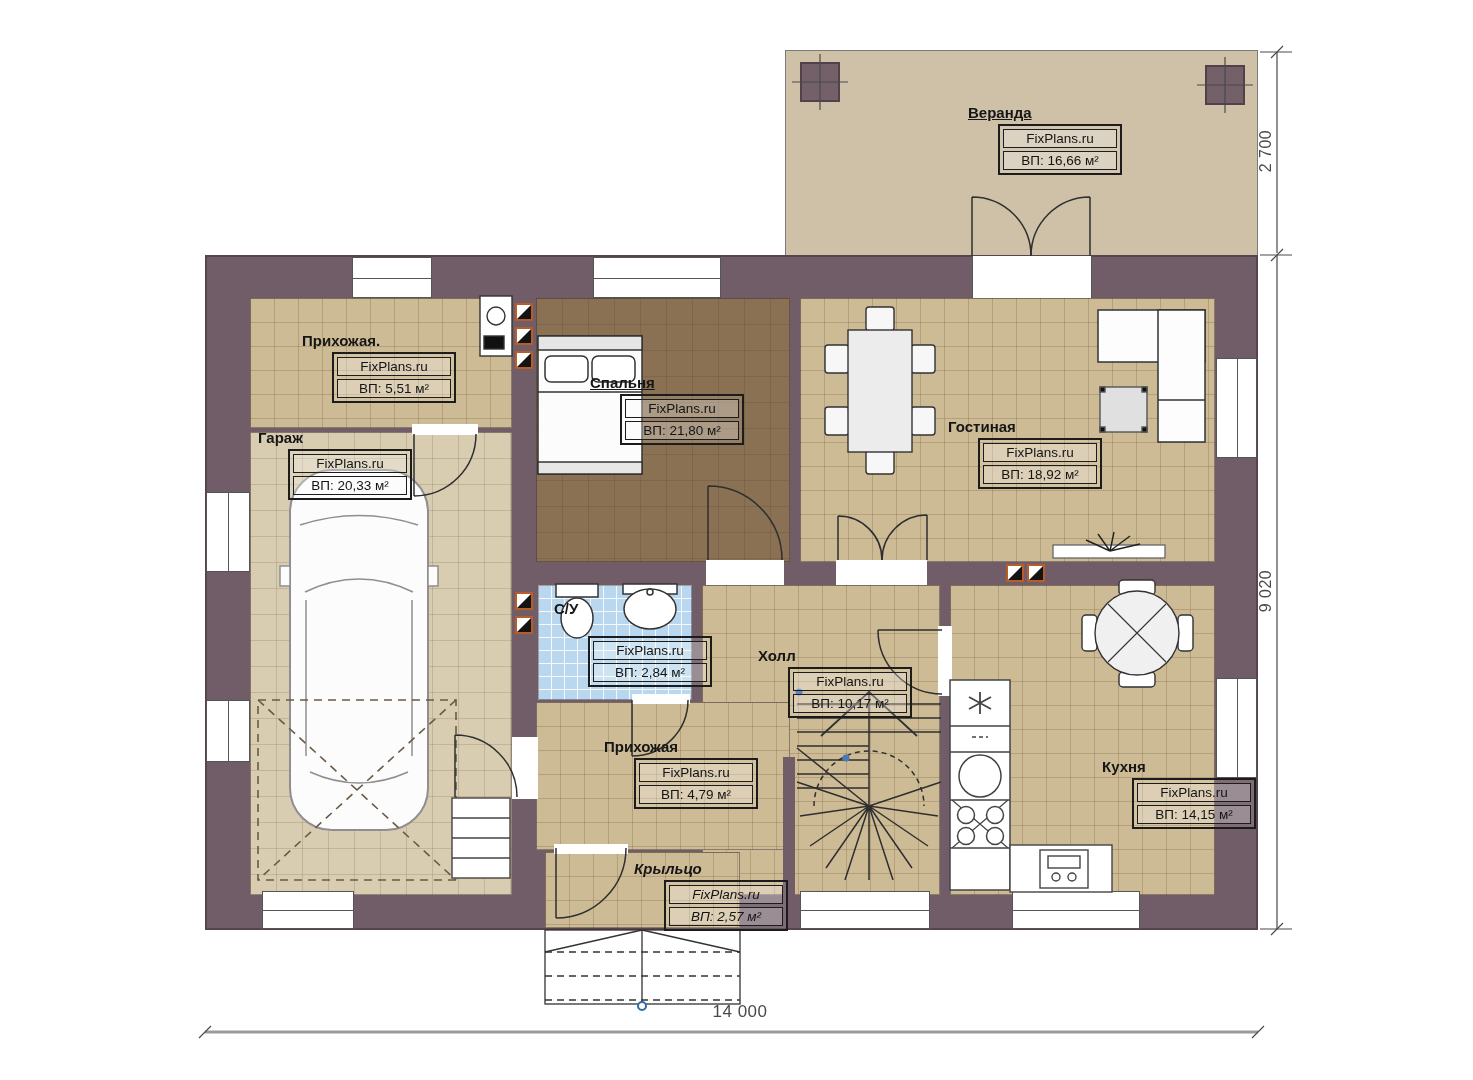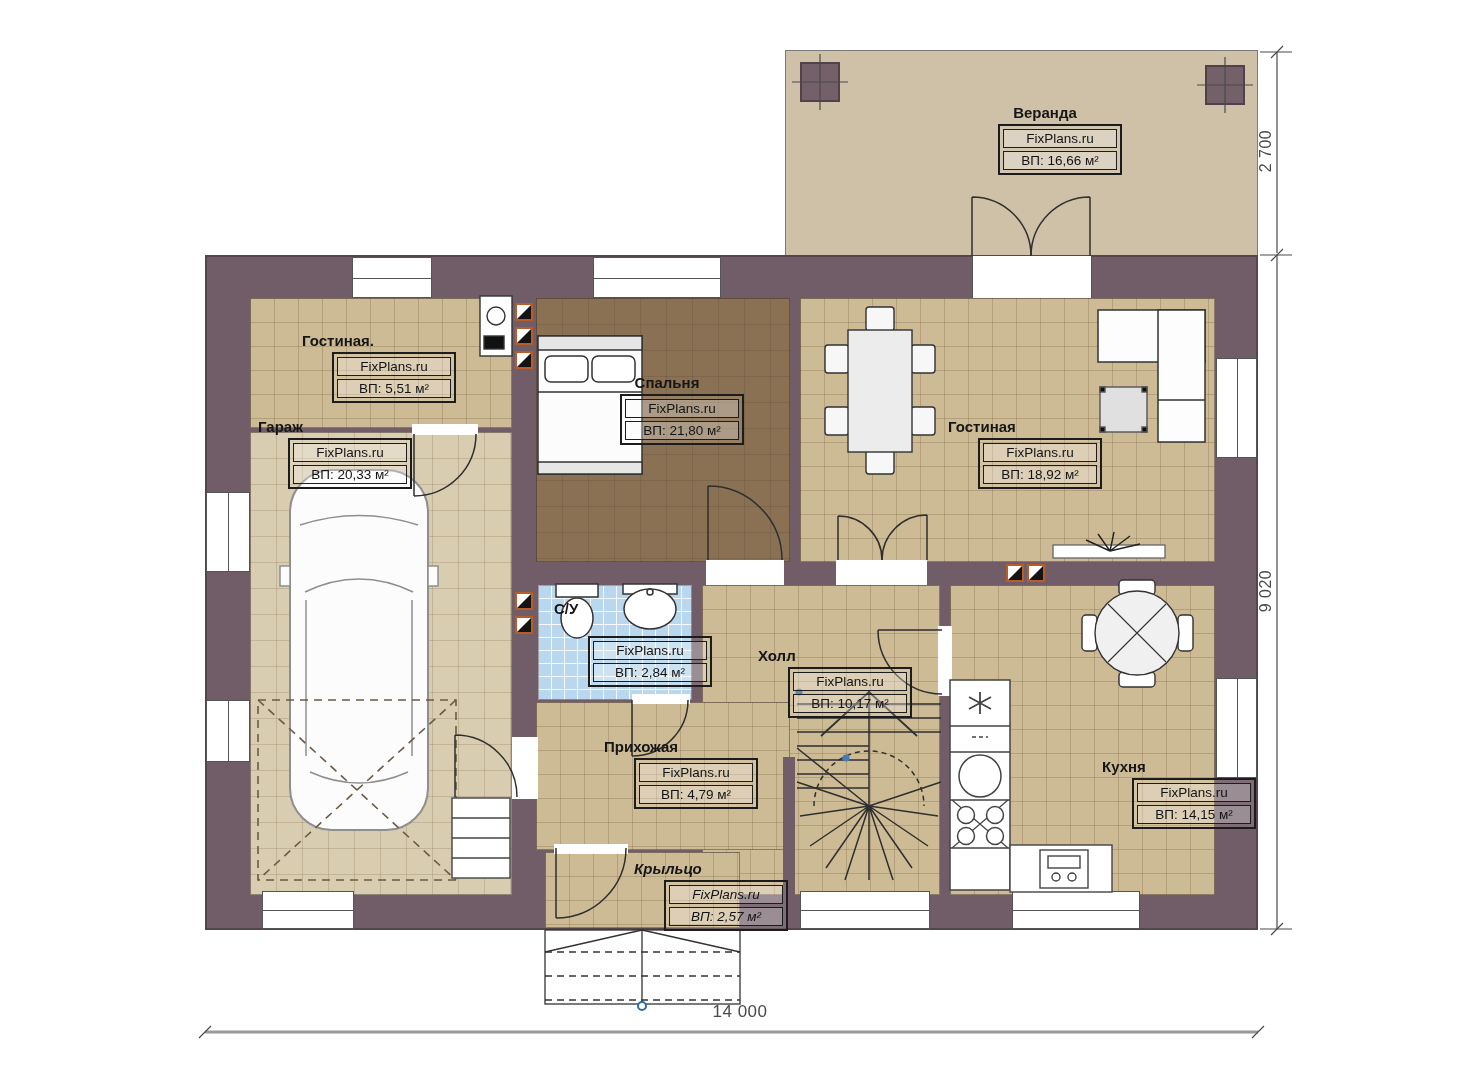--- a/index.html
+++ b/index.html
@@ -25,21 +25,21 @@
   .wallstrip{position:absolute;background:#705d67;}
   .win{position:absolute;background:#fff;border:1px solid #555;box-sizing:border-box;}
   .win-h::after{content:'';position:absolute;left:0;right:0;top:50%;border-top:1px solid #555;}
   .win-v::after{content:'';position:absolute;top:0;bottom:0;left:50%;border-left:1px solid #555;}
   .gap{position:absolute;background:#fff;}
   .vent{position:absolute;width:18px;height:18px;border:2px solid #b85c28;box-sizing:border-box;
         background:linear-gradient(135deg,#fff 49.5%,#141414 50.5%);}
   
   .room-label{position:absolute;}
   .room-name{font-size:15px;font-weight:700;color:#161616;margin-bottom:3px;padding-left:2px;white-space:nowrap;}
-  .room-name.center{text-align:center;}
+  .room-name.center{text-align:left;text-decoration:underline;}
   .label-box{border:2px solid #1c1c1c;padding:3px;display:inline-flex;flex-direction:column;gap:3px;
              background:rgba(255,255,255,0.10);margin-left:32px;}
   .label-cell{border:1.4px solid #1c1c1c;padding:1px 8px;background:rgba(255,255,255,0.22);
               font-size:13.5px;color:#141414;text-align:center;white-space:nowrap;min-width:96px;}
   
   .dim{position:absolute;color:#4a4a4a;font-size:16px;letter-spacing:.5px;white-space:nowrap;}
   .dim-v{transform:rotate(-90deg);transform-origin:center;width:70px;text-align:center;}
   .dim-b{width:160px;text-align:center;font-size:17px;}
   svg.overlay{position:absolute;left:0;top:0;pointer-events:none;}
 </style>
@@ -245,28 +245,28 @@
 
   <div class="room-label" style="left:966px;top:104px;">
     <div class="room-name center">Веранда</div>
     <div class="label-box">
       <div class="label-cell">FixPlans.ru</div>
       <div class="label-cell">ВП: 16,66 м²</div>
     </div>
   </div>
 
   <div class="room-label" style="left:300px;top:332px;">
-    <div class="room-name">Гостиная.</div>
+    <div class="room-name">Прихожая.</div>
     <div class="label-box">
       <div class="label-cell">FixPlans.ru</div>
       <div class="label-cell">ВП: 5,51 м²</div>
     </div>
   </div>
 
-  <div class="room-label" style="left:256px;top:418px;">
+  <div class="room-label" style="left:256px;top:429px;">
     <div class="room-name">Гараж</div>
     <div class="label-box">
       <div class="label-cell">FixPlans.ru</div>
       <div class="label-cell">ВП: 20,33 м²</div>
     </div>
   </div>
 
   <div class="room-label" style="left:576px;top:374px;padding-left:12px;">
     <div class="room-name center">Спальня</div>
     <div class="label-box">

